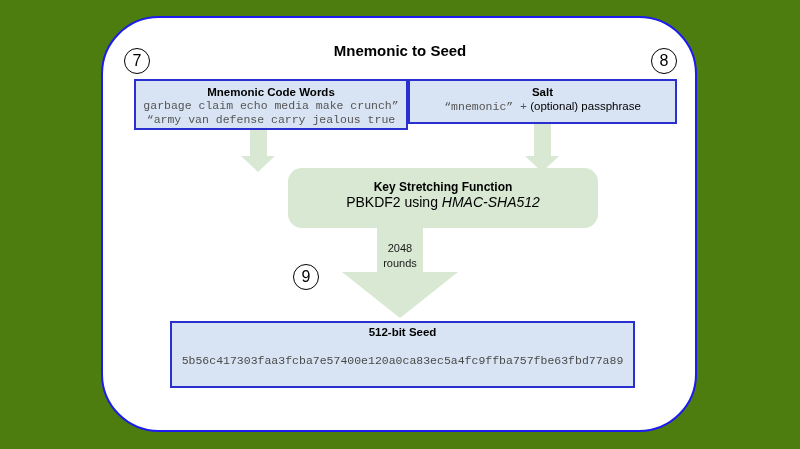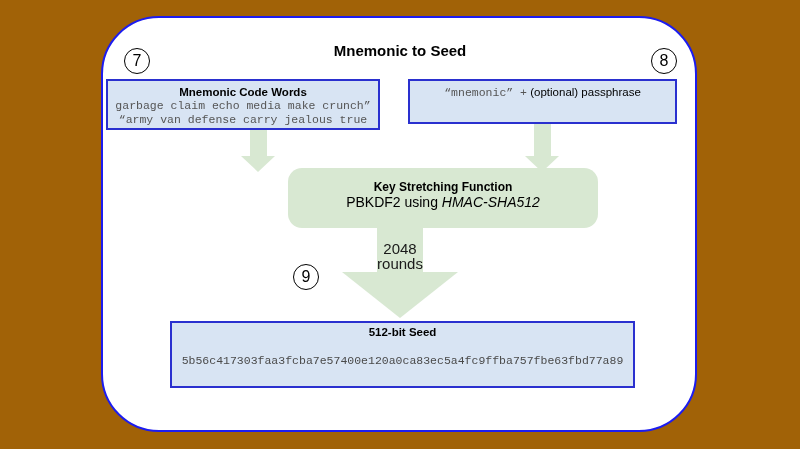--- a/index.html
+++ b/index.html
@@ -1,17 +1,17 @@
 <!DOCTYPE html>
 <html><head>
 <meta charset="utf-8">
 <style>
   html,body { margin:0; padding:0; background:#ffffff; }
   .stage {
-    position:relative; width:800px; height:449px; background:#a16207;
+    position:relative; width:800px; height:449px; background:#4d7c0f;
     font-family:"Liberation Sans", sans-serif; overflow:hidden;
   }
   .outer {
     position:absolute; left:101px; top:16px; width:592px; height:412px;
     border:2px solid #1c1cf0; border-radius:58px; background:#ffffff;
   }
   .diagram-title {
     position:absolute; left:0; top:42px; width:100%;
     text-align:center; font-weight:bold; font-size:15px; color:#000;
   }
@@ -42,21 +42,21 @@
     border-radius:14px; text-align:center; box-sizing:border-box; padding-top:12px;margin-left:43px;
   }
   .ksf-line2 { font-size:14px; color:#000; line-height:17px; }
   .big-arrow-head {
     position:absolute; left:342px; top:272px; width:0; height:0;
     border-left:58px solid transparent; border-right:58px solid transparent;
     border-top:46px solid #d8e8d2;
   }
   .rounds {
     position:absolute; left:350px; top:241px; width:100px;
-    text-align:center; font-size:15px; color:#1a1a1a; line-height:15px;
+    text-align:center; font-size:11px; color:#1a1a1a; line-height:15px;
   }
   .seed-box { position:absolute; left:170px; top:321px; width:465px; height:67px; padding-top:2px; }
   .seed-hex { margin-top:15px; }
   .hex { color:#4a4a4a; }
 </style>
 </head>
 <body>
 
 <div class="stage">
 
@@ -67,27 +67,28 @@
   <div class="circle-num" style="left:124px; top:48px;">
     <span>7</span>
   </div>
   <div class="circle-num" style="left:651px; top:48px;">
     <span>8</span>
   </div>
   <div class="circle-num" style="left:293px; top:264px;">
     <span>9</span>
   </div>
 
-  <div class="box-blue" style="left:106px; top:79px; width:274px; height:51px; padding-top:4px;">
+  <div class="box-blue" style="left:134px; top:79px; width:274px; height:51px; padding-top:4px;">
     <div class="box-title">Mnemonic Code Words</div>
     <div class="mono">garbage claim echo media make crunch”</div>
     <div class="mono">“army van defense carry jealous true</div>
   </div>
 
   <div class="box-blue" style="left:408px; top:79px; width:269px; height:45px; padding-top:4px;">
+    <div class="box-title">Salt</div>
     <div class="salt-line"><span class="mono" style="font-size:11.5px;">“mnemonic” +</span> <span>(optional) passphrase</span></div>
   </div>
 
   <div class="arrow-stem" style="left:250px; top:130px; width:17px; height:27px;"></div>
   <div class="arrow-head-sm" style="left:241px; top:156px;"></div>
 
   <div class="arrow-stem" style="left:534px; top:124px; width:17px; height:33px;"></div>
   <div class="arrow-head-sm" style="left:525px; top:156px;"></div>
 
   <div class="ksf-box green">

